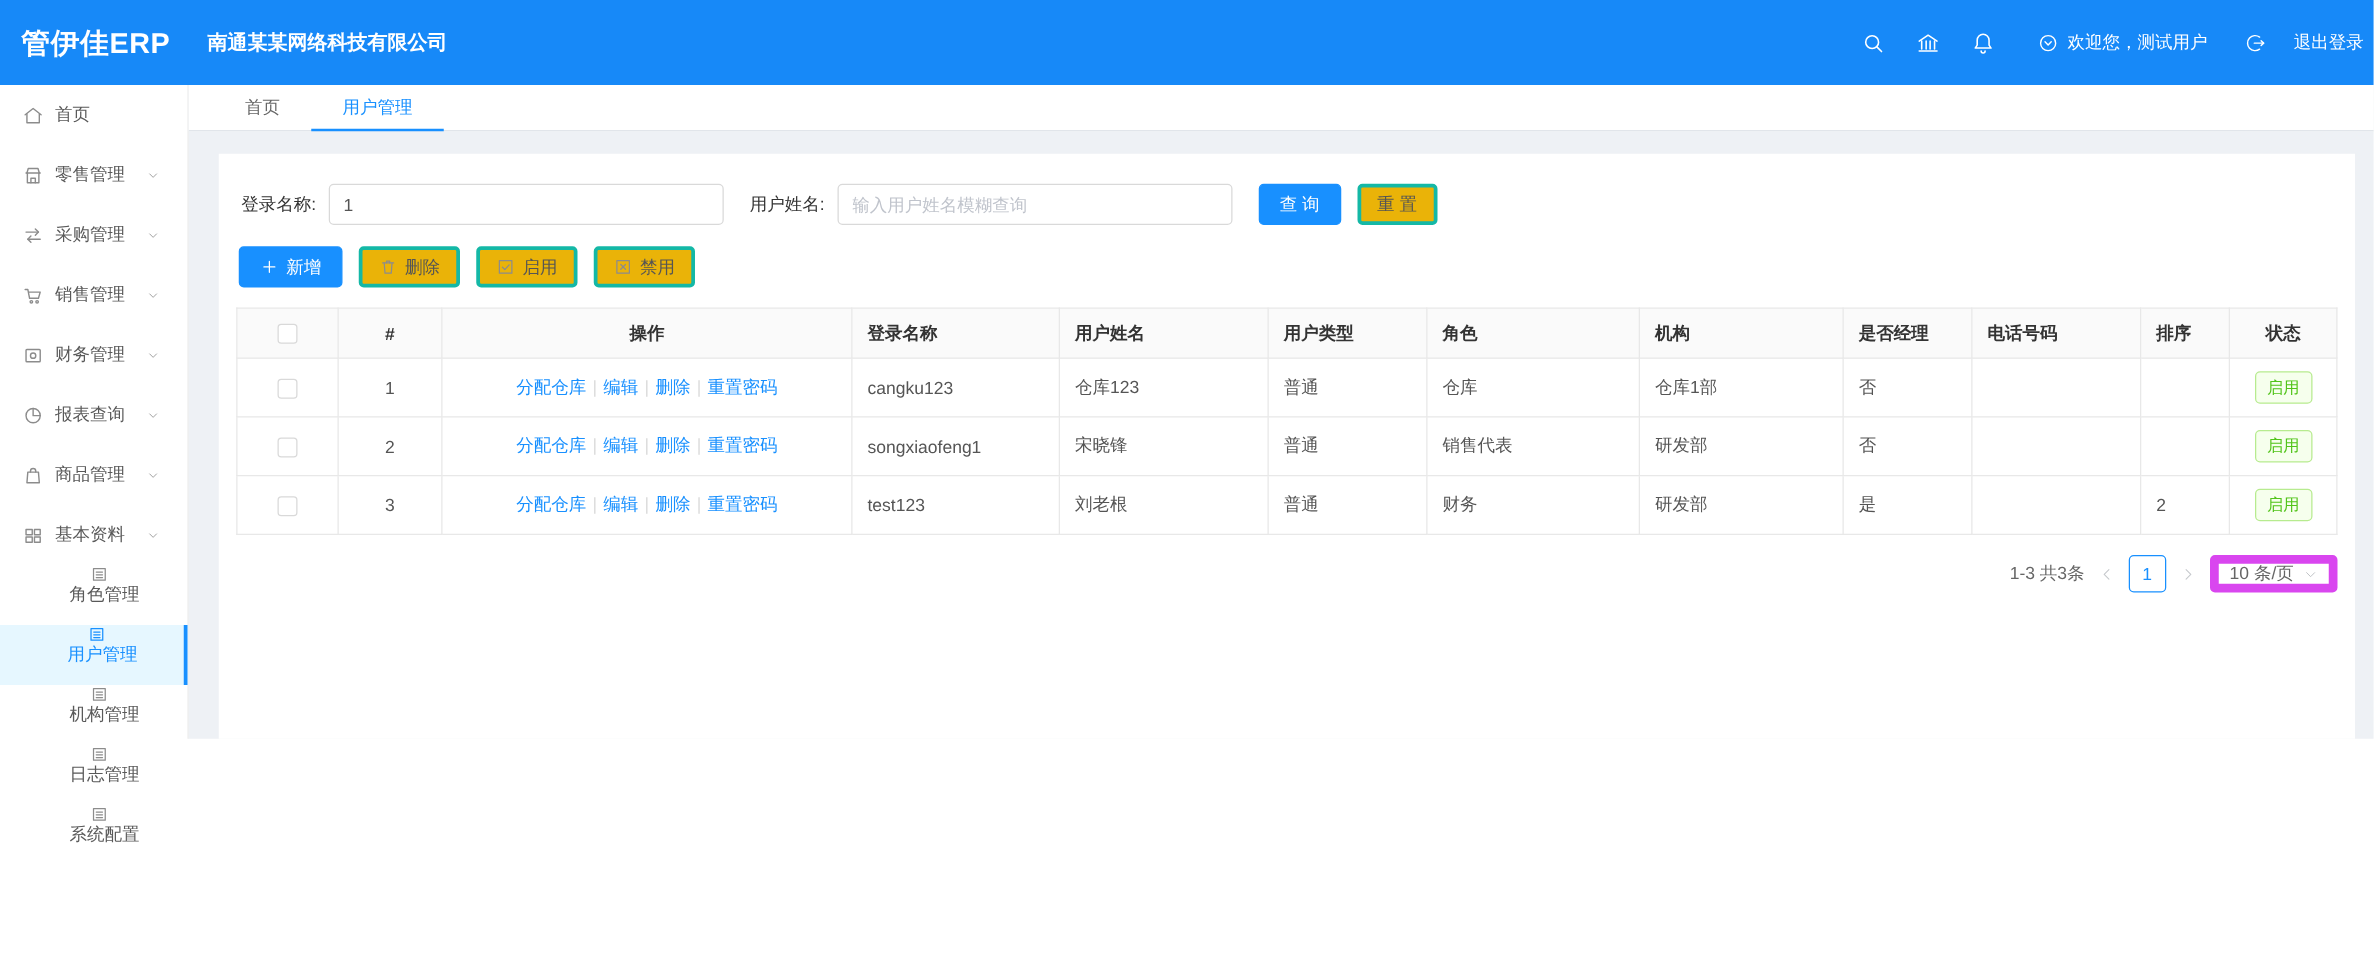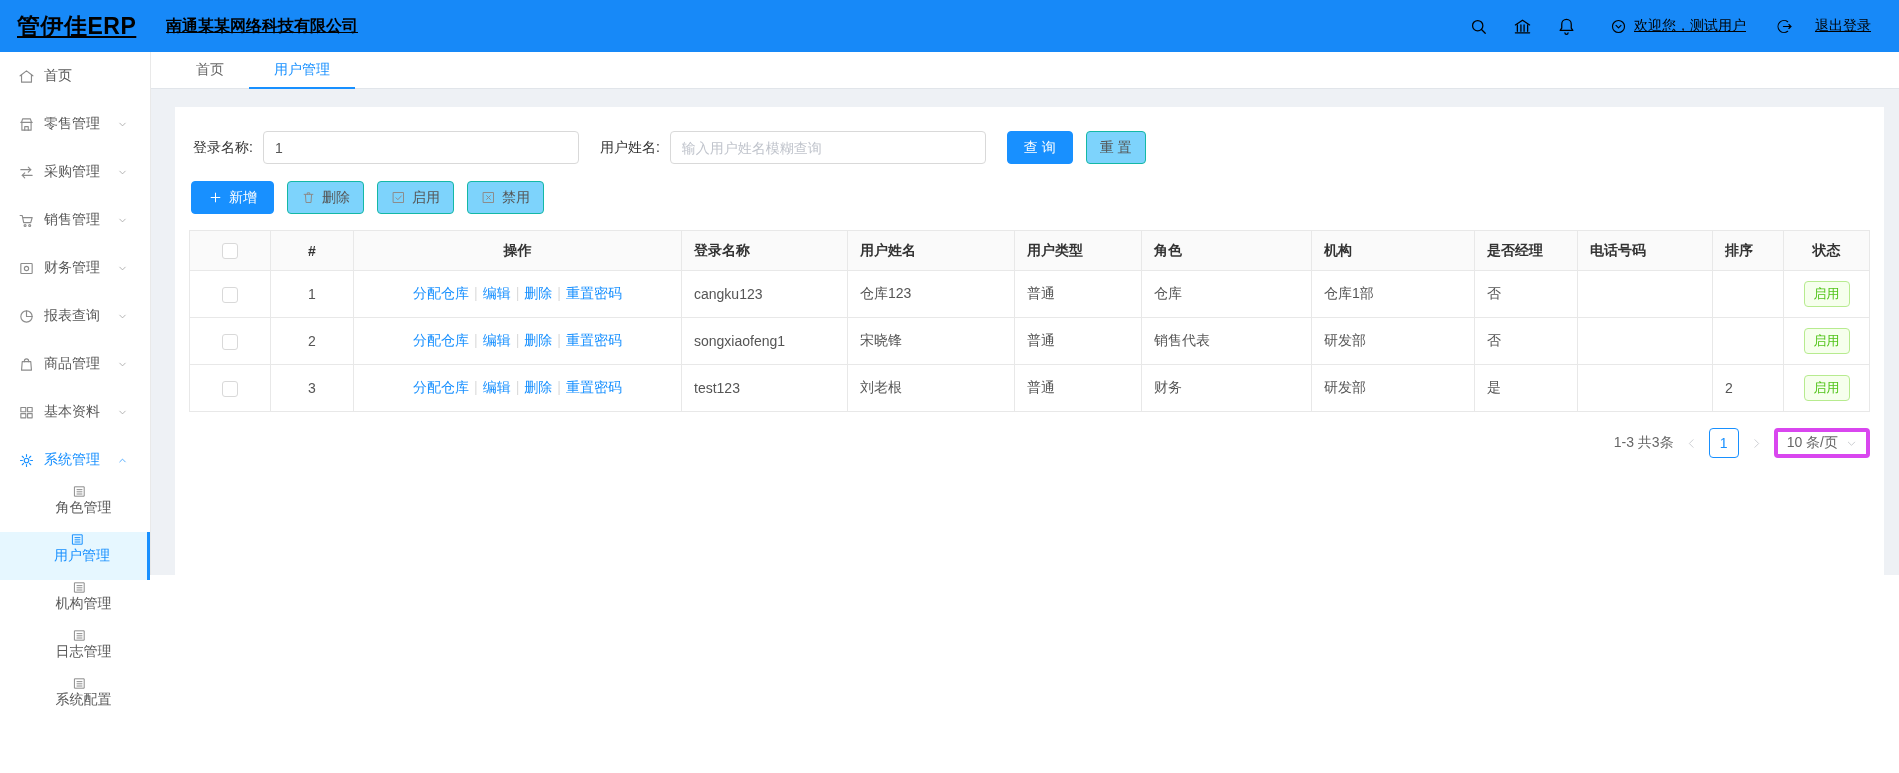--- a/index.html
+++ b/index.html
@@ -3,24 +3,24 @@
 <meta charset="utf-8">
 <style>
   * { margin:0; padding:0; box-sizing:border-box; }
   html,body { width:1899px; height:773px; overflow:hidden;
     font-family:"Liberation Sans","DejaVu Sans",sans-serif; background:#fff; }
 
   .ic { width:17px; height:17px; flex:none; }
   .ic path, .ic rect, .ic circle, .ic polyline { fill:none; stroke:currentColor; stroke-width:1.6; stroke-linecap:round; stroke-linejoin:round; }
 
   
-  .topbar { height:52px; background:#1789f8; display:flex; align-items:center; color:#000000;text-decoration:underline; }
+  .topbar { height:68px; background:#1789f8; display:flex; align-items:center; color:#ffffff; }
   .logo { font-size:23px; font-weight:bold; padding-left:17px; width:150px; letter-spacing:.5px; }
   .company { font-size:16px; font-weight:600; margin-left:16px; }
-  .topbar-right { margin-left:auto; display:flex; align-items:center; padding-right:28px; }
+  .topbar-right { margin-left:auto; display:flex; align-items:center; padding-right:8px; }
   .tb-icon { width:44px; display:flex; justify-content:center; cursor:pointer; }
   .tb-icon .ic { width:19px; height:19px; }
   .welcome { display:flex; align-items:center; gap:7px; margin-left:22px; font-size:14px; cursor:pointer; }
   .logout { display:flex; align-items:center; gap:22px; margin-left:30px; font-size:14px; cursor:pointer; }
 
   
   .main { display:flex; height:523px; }
   .sidebar { width:151px; background:#fff; border-right:1px solid #e9e9e9; flex:none; }
   .menu-item { height:48px; display:flex; align-items:center; padding:0 13px 0 18px;
     font-size:14px; color:#595959; cursor:pointer; }
@@ -46,21 +46,21 @@
 
   .search-row { display:flex; align-items:center; margin:10px 0 0 4px; font-size:14px; color:#333; }
   .f-label { margin-right:10px; }
   .inp { width:316px; height:33px; border:1px solid #d9d9d9; border-radius:4px; padding:0 11px;
     font-size:14px; color:#555; outline:none; font-family:inherit; }
   .inp::placeholder { color:#c0c4cc; }
   .gap20 { width:21px; flex:none; }
   .btn { height:33px; border-radius:4px; font-size:14px; cursor:pointer; font-family:inherit;
     display:inline-flex; align-items:center; gap:6px; }
   .btn-primary { background:#1890ff; border:1px solid #1890ff; color:#fff; padding:0 16px; }
-  .btn-plain { background:#7dd3fc; border:1px solid #14b8a6; color:#555; padding:0 13px; }
+  .btn-plain { background:#eab308; border:3px solid #14b8a6; color:#555; padding:0 13px; }
   .btn .ic { width:15px; height:15px; color:#8c8c8c; }
   .btn-primary .ic { color:#fff; }
 
   .toolbar { display:flex; gap:13px; margin-top:17px; margin-left:2px; }
 
   
   table { width:100%; border-collapse:collapse; margin-top:16px; font-size:14px; color:#555; table-layout:fixed; }
   th, td { border:1px solid #e8e8e8; padding:0 12px; }
   th { height:40px; background:#fafafa; font-weight:600; color:#333; text-align:left; }
   td { height:47px; }
@@ -72,21 +72,21 @@
   .tag-green { display:inline-block; padding:3px 9px; background:#f6ffed; color:#52c41a;
     border:1px solid #b7eb8f; border-radius:4px; font-size:13px; }
 
   
   .pagination { display:flex; justify-content:flex-end; align-items:center; gap:11px;
     margin-top:16px; font-size:14px; color:#666; }
   .pg-arrow { color:#c6c9cd; display:flex; cursor:pointer; }
   .pg-arrow .ic { width:13px; height:13px; }
   .page-num { min-width:30px; height:30px; border:1px solid #1890ff; color:#1890ff; border-radius:4px;
     display:flex; align-items:center; justify-content:center; cursor:pointer; }
-  .page-size { height:30px; border:4px solid #d946ef; border-radius:4px; display:flex; align-items:center;
+  .page-size { height:30px; border:7px solid #d946ef; border-radius:4px; display:flex; align-items:center;
     padding:0 9px; gap:8px; color:#666; cursor:pointer; }
   .page-size .ic { width:11px; height:11px; color:#b9bcc0; }
 </style>
 </head>
 <body>
 
 <div class="topbar">
   <div class="logo">管伊佳ERP</div>
   <div class="company">南通某某网络科技有限公司</div>
   <div class="topbar-right">
@@ -205,30 +205,20 @@
     <div class="menu-item">
       <svg class="ic" viewBox="0 0 24 24">
           <rect x="4" y="5" width="7" height="6"></rect>
           <rect x="13.5" y="5" width="6.5" height="6"></rect>
           <rect x="4" y="13.5" width="7" height="6"></rect>
           <rect x="13.5" y="13.5" width="6.5" height="6"></rect>
         </svg>
       <span>基本资料</span>
       <svg class="ic chev" viewBox="0 0 24 24">
           <path d="M6 9l6 6 6-6"></path>
-        </svg>
-    </div>
-    <div class="menu-item active">
-      <svg class="ic" viewBox="0 0 24 24">
-          <circle cx="12" cy="12" r="3.2"></circle>
-          <path d="M12 3.5v2.7M12 17.8v2.7M3.5 12h2.7M17.8 12h2.7M6 6l1.9 1.9M16.1 16.1L18 18M18 6l-1.9 1.9M7.9 16.1L6 18"></path>
-        </svg>
-      <span>系统管理</span>
-      <svg class="ic chev" viewBox="0 0 24 24">
-          <path d="M6 15l6-6 6 6"></path>
         </svg>
     </div>
     <div class="menu-item sub-item">
       <svg class="ic" viewBox="0 0 24 24">
           <rect x="4.5" y="4.5" width="15" height="15"></rect>
           <path d="M8 9h8M8 12.5h8M8 16h8"></path>
         </svg>
       <span>角色管理</span>
     </div>
     <div class="menu-item sub-item cur">

